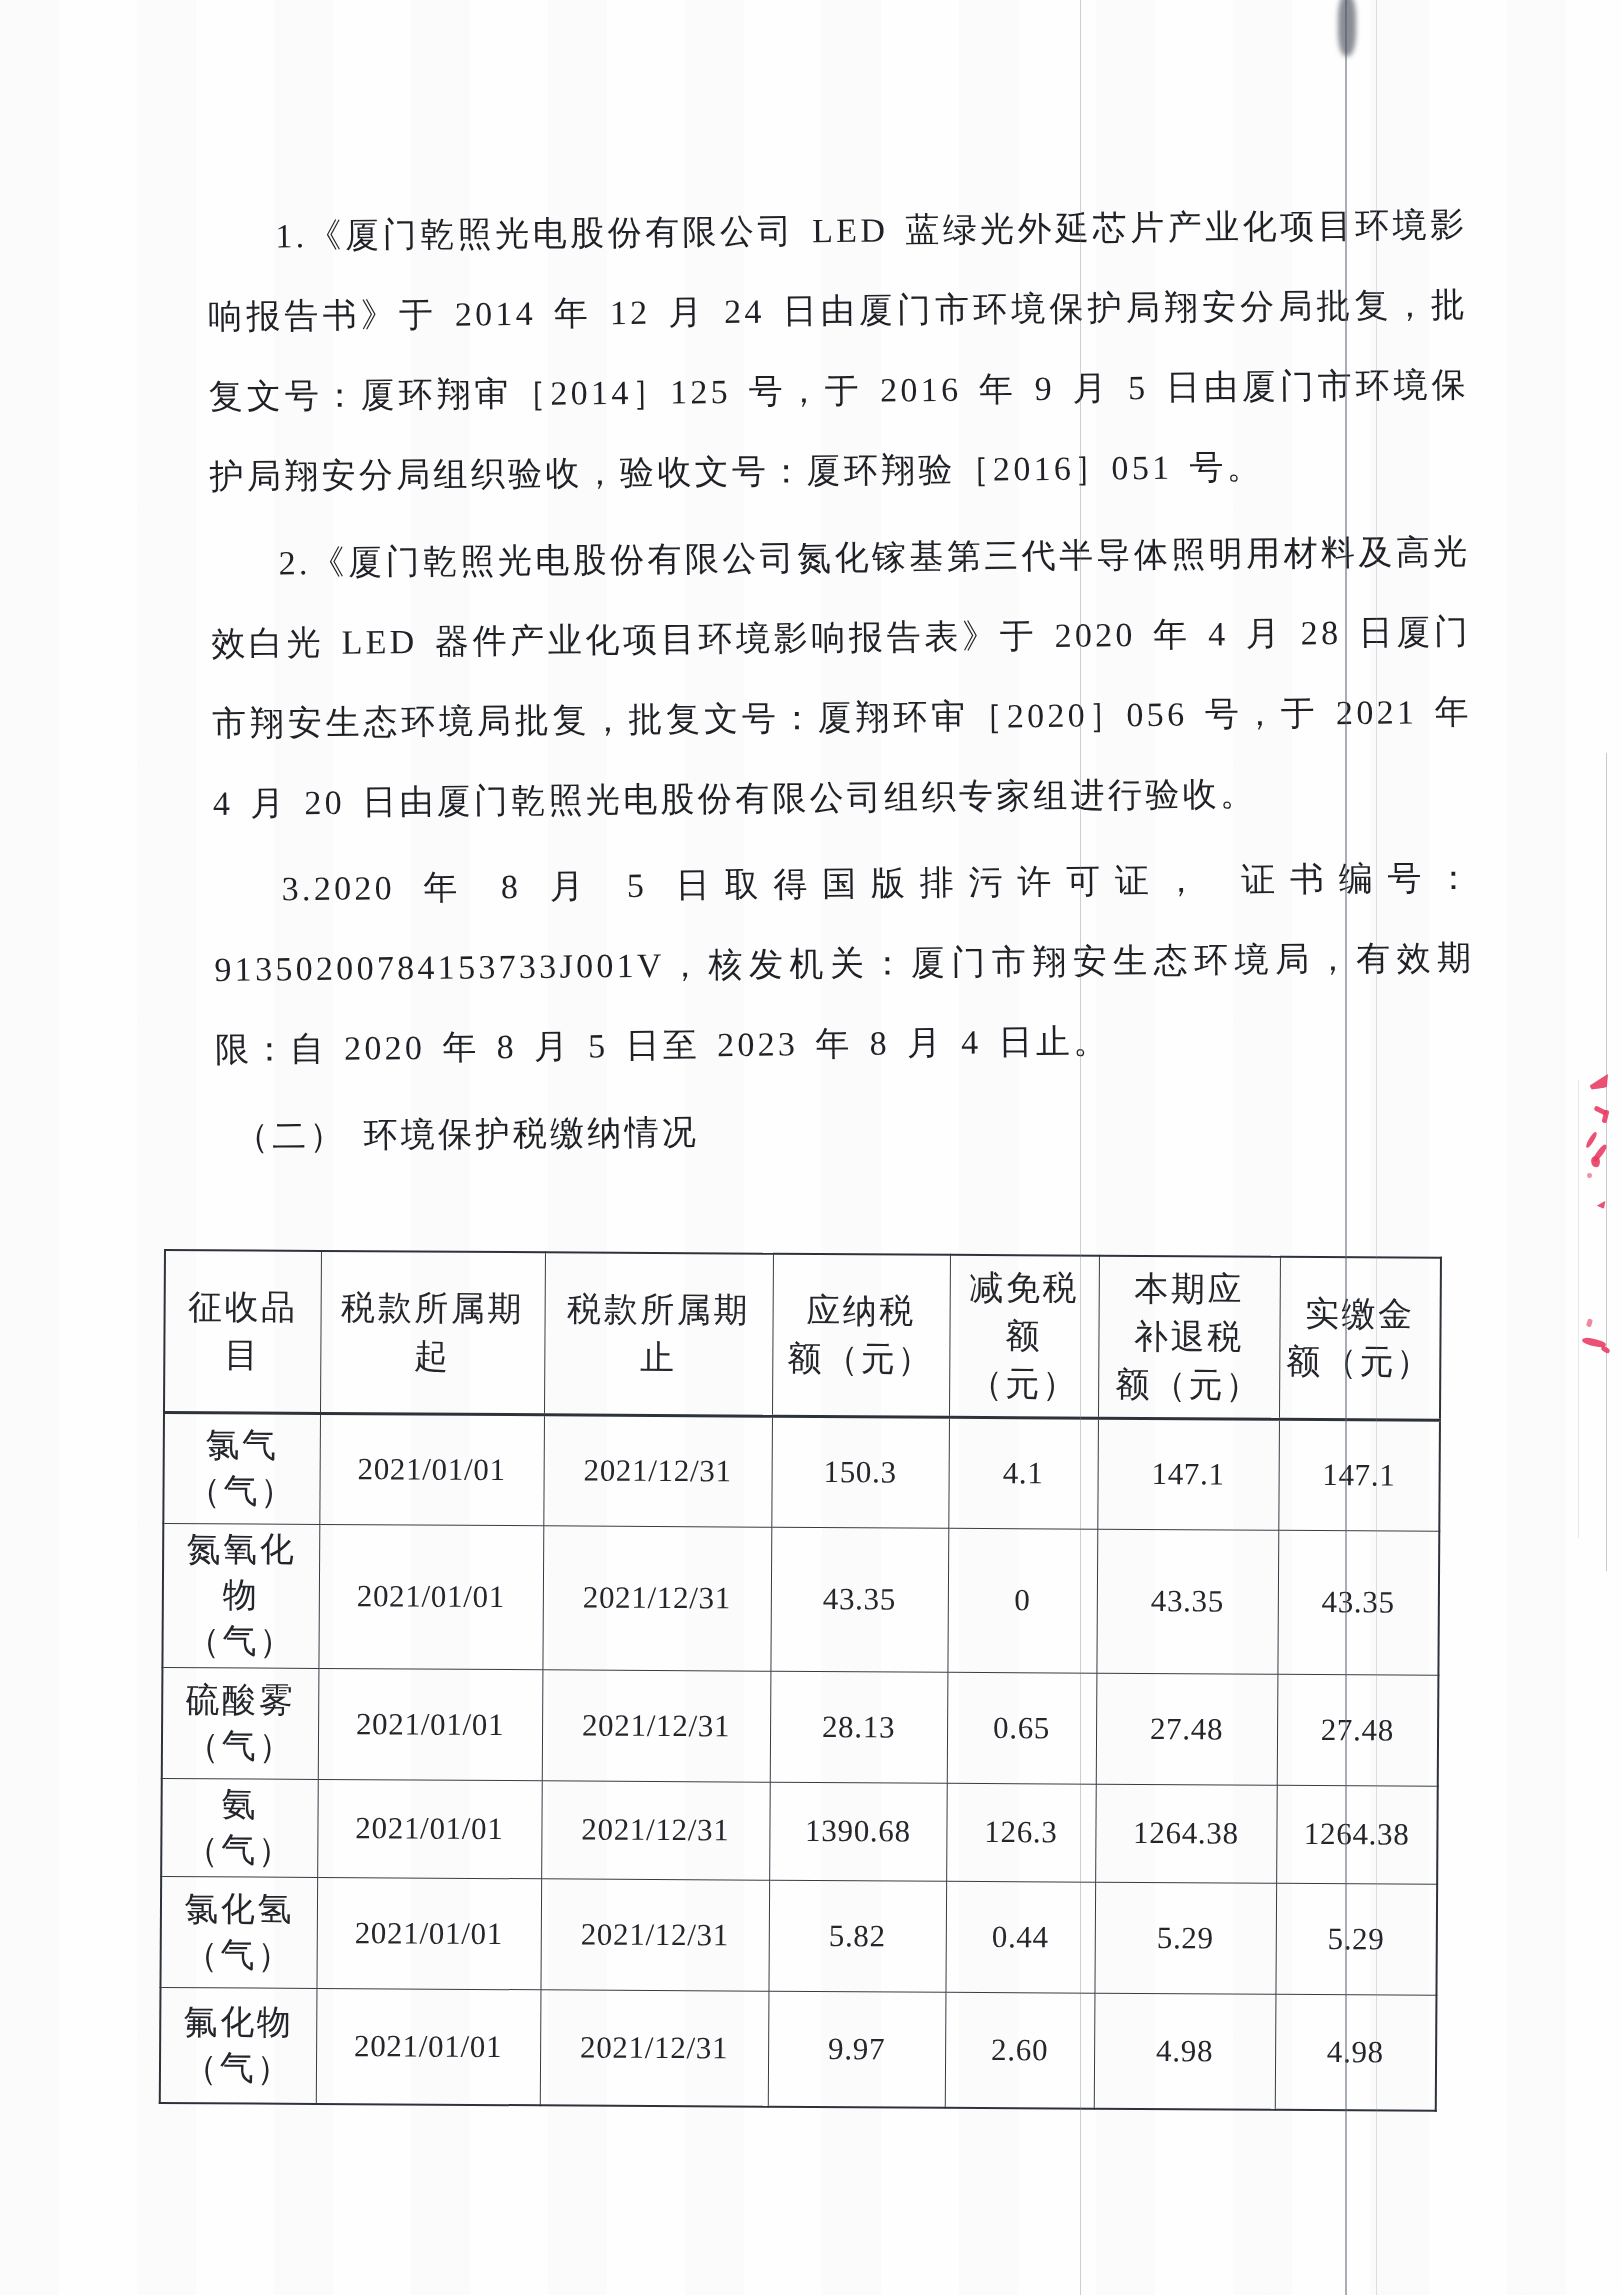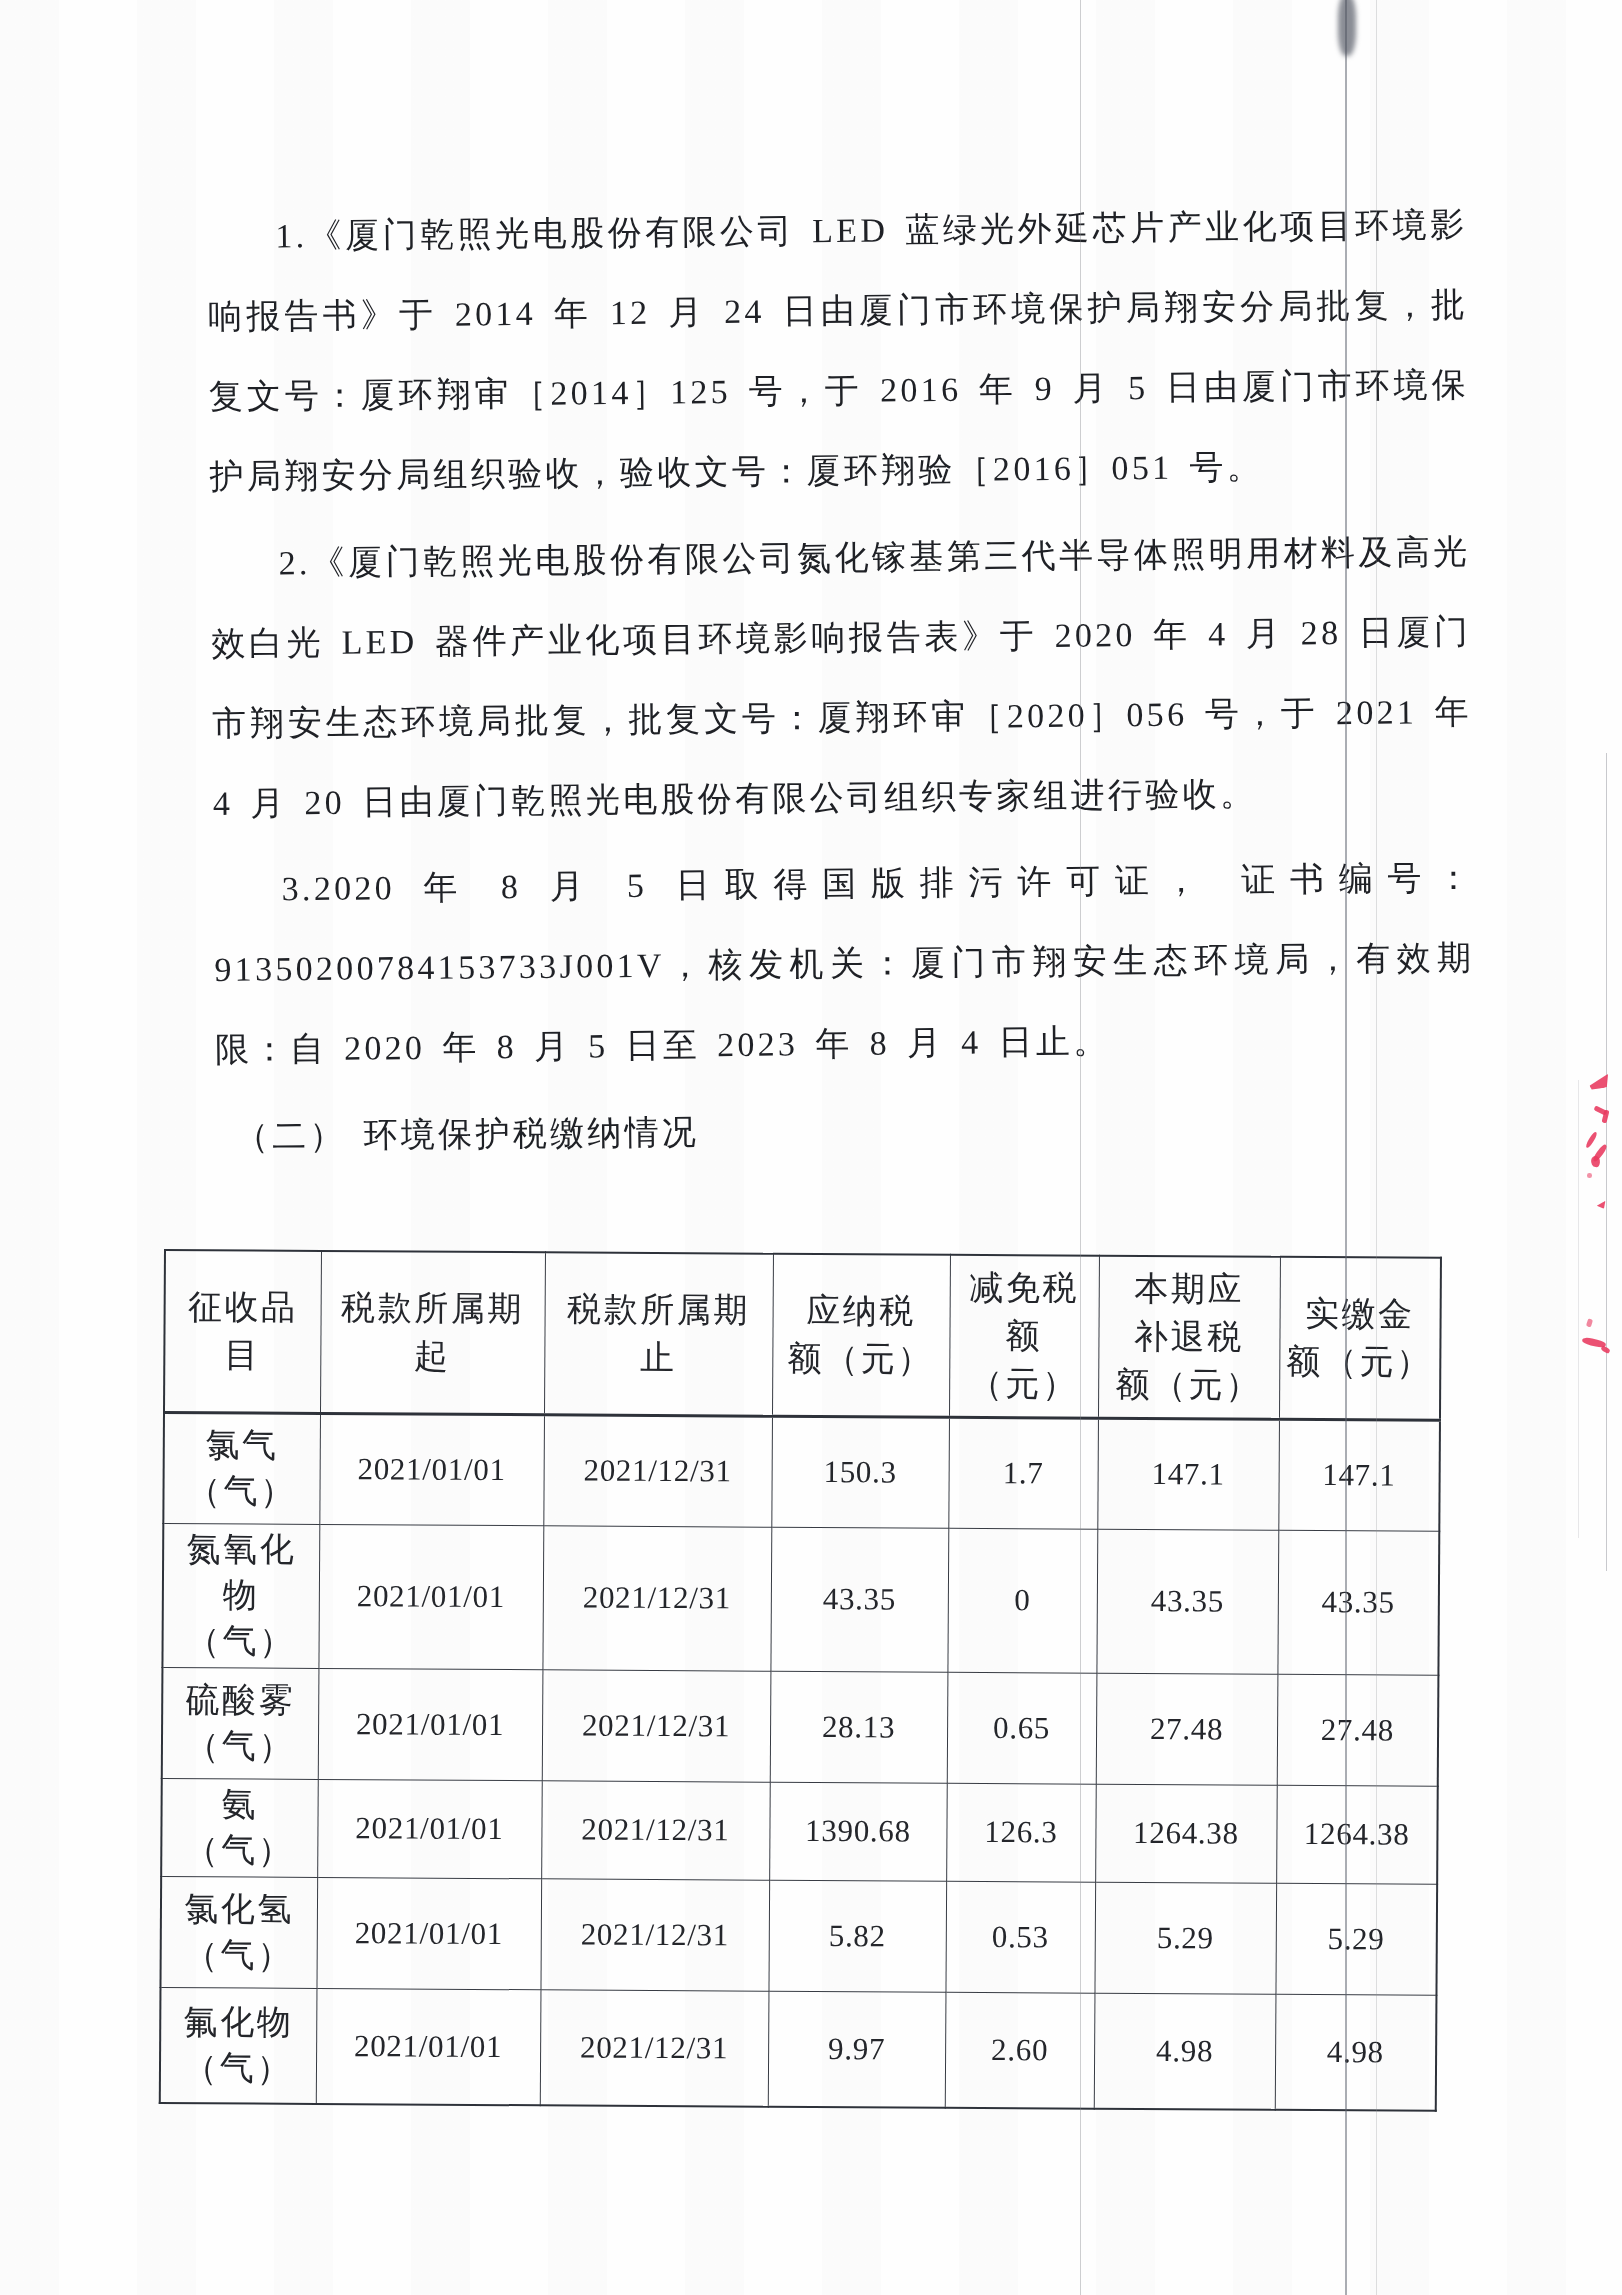--- a/index.html
+++ b/index.html
@@ -128,21 +128,21 @@
 额（元）</th>
           </tr>
       </thead>
       <tbody id="table-body">
           <tr>
             <td>氯气
 （气）</td>
             <td>2021/01/01</td>
             <td>2021/12/31</td>
             <td>150.3</td>
-            <td>1.7</td>
+            <td>4.1</td>
             <td>147.1</td>
             <td>147.1</td>
           </tr>
           <tr>
             <td>氮氧化
 物（气）</td>
             <td>2021/01/01</td>
             <td>2021/12/31</td>
             <td>43.35</td>
             <td>0</td>
@@ -167,21 +167,21 @@
             <td>126.3</td>
             <td>1264.38</td>
             <td>1264.38</td>
           </tr>
           <tr>
             <td>氯化氢
 （气）</td>
             <td>2021/01/01</td>
             <td>2021/12/31</td>
             <td>5.82</td>
-            <td>0.53</td>
+            <td>0.44</td>
             <td>5.29</td>
             <td>5.29</td>
           </tr>
           <tr>
             <td>氟化物
 （气）</td>
             <td>2021/01/01</td>
             <td>2021/12/31</td>
             <td>9.97</td>
             <td>2.60</td>

